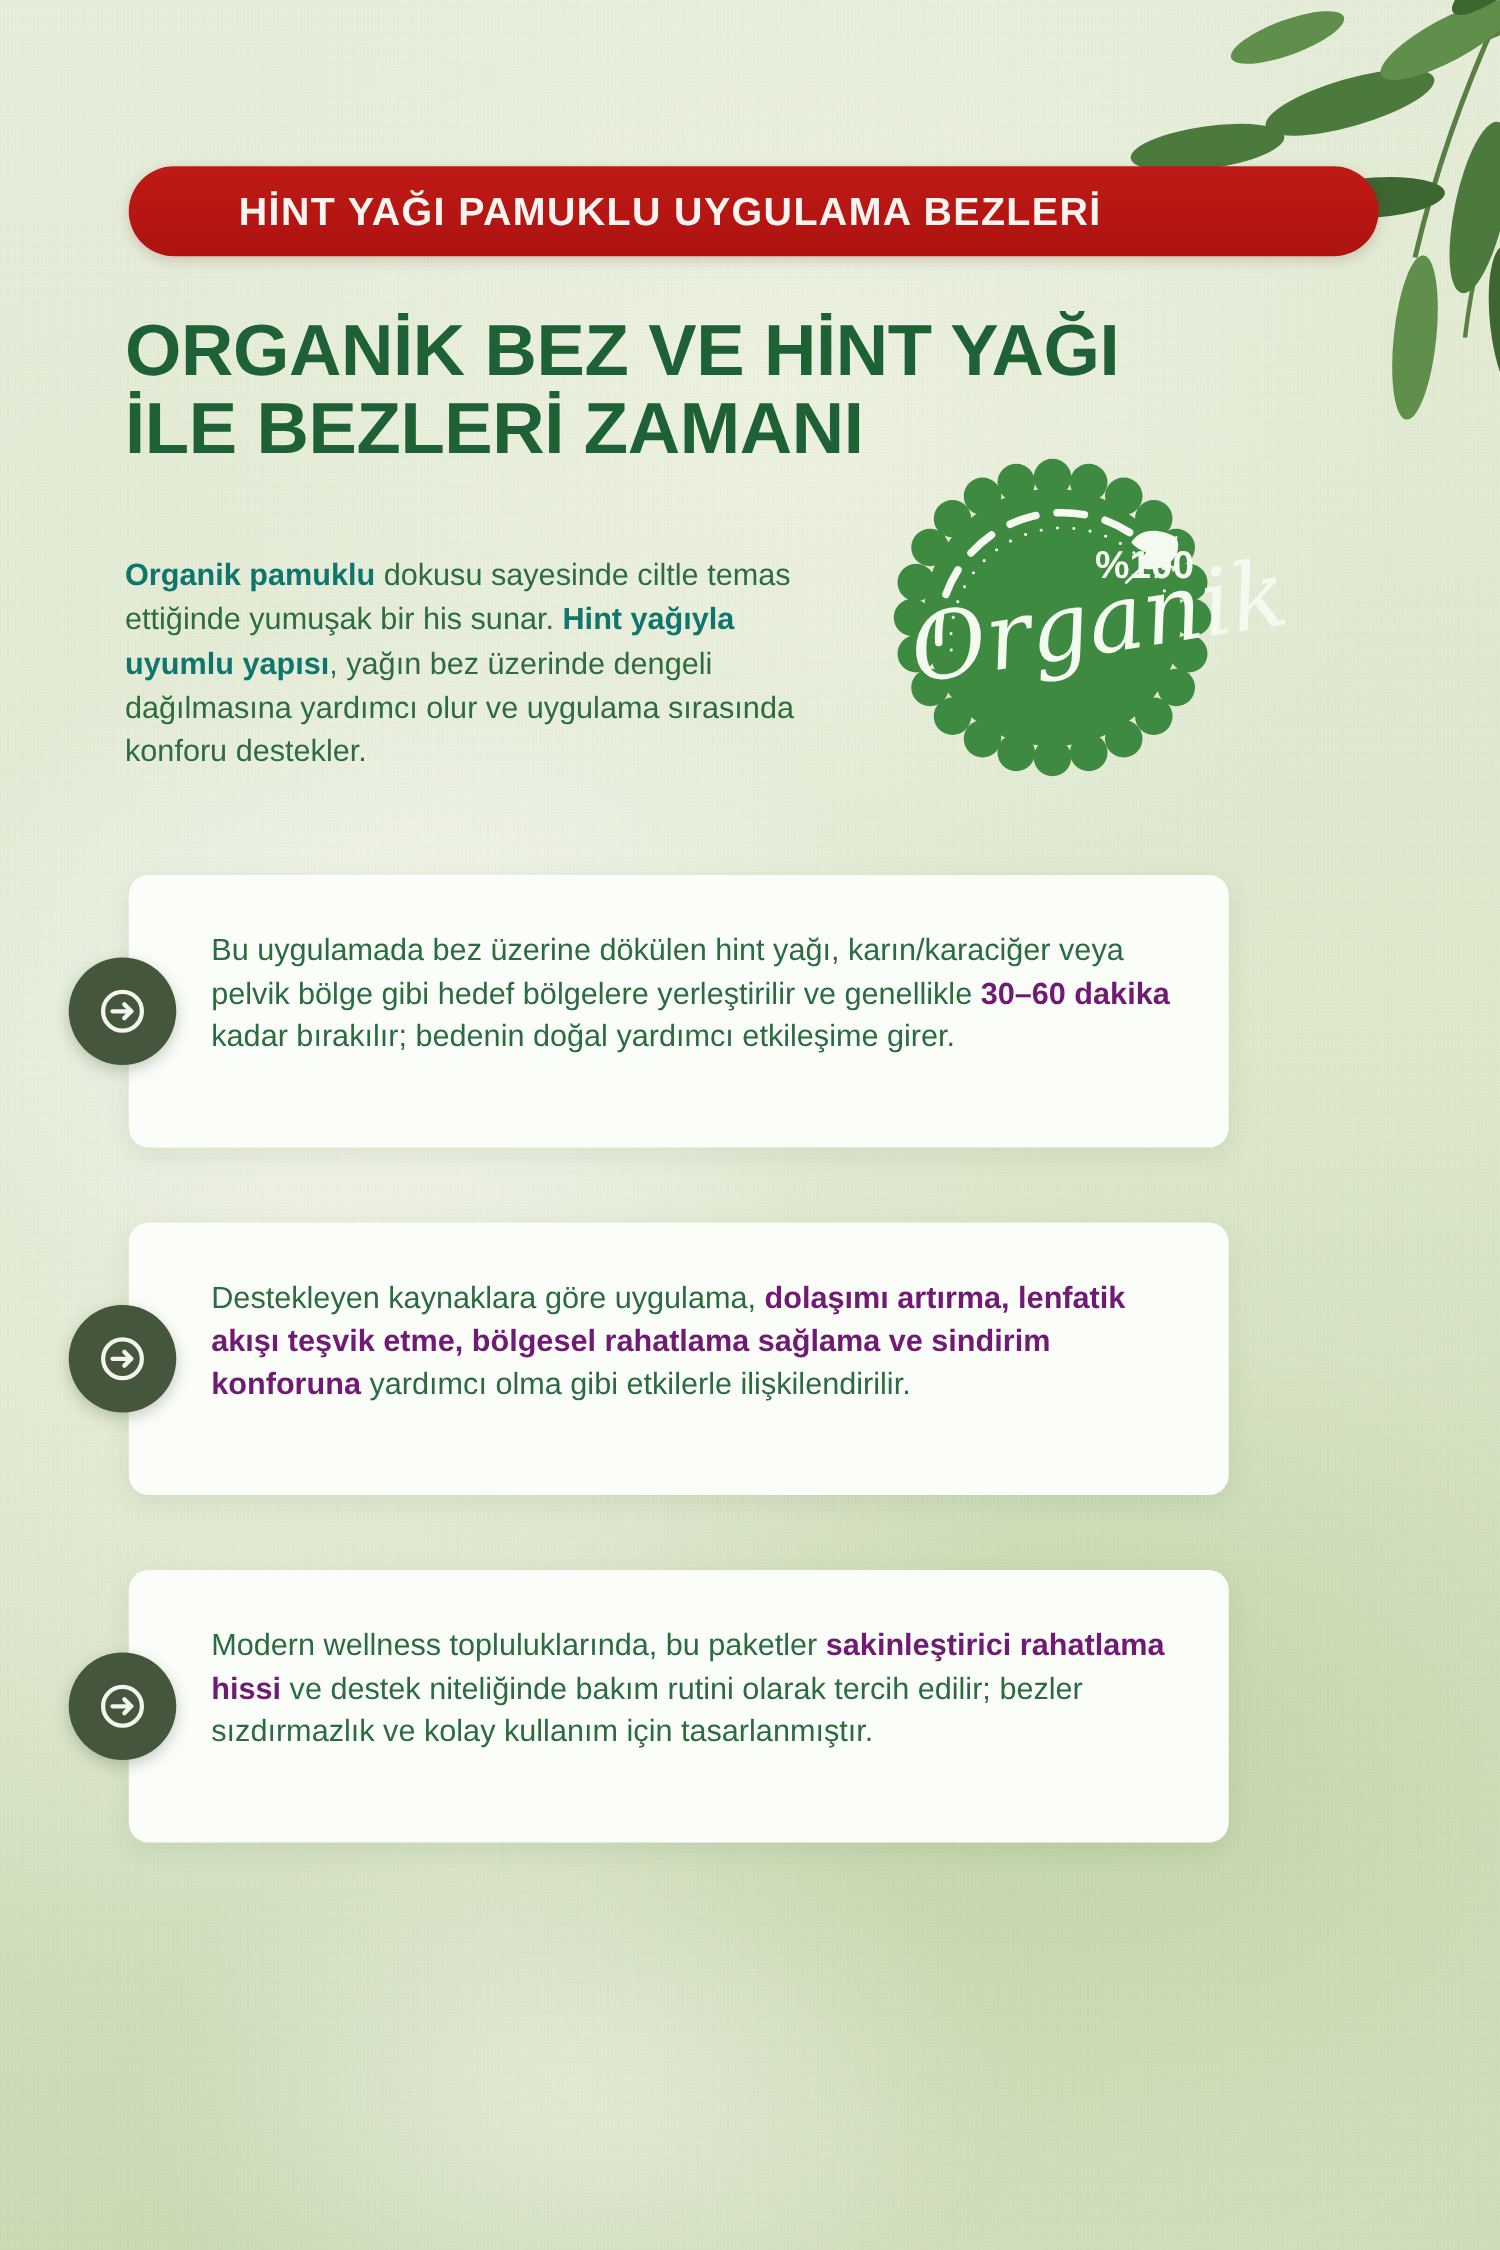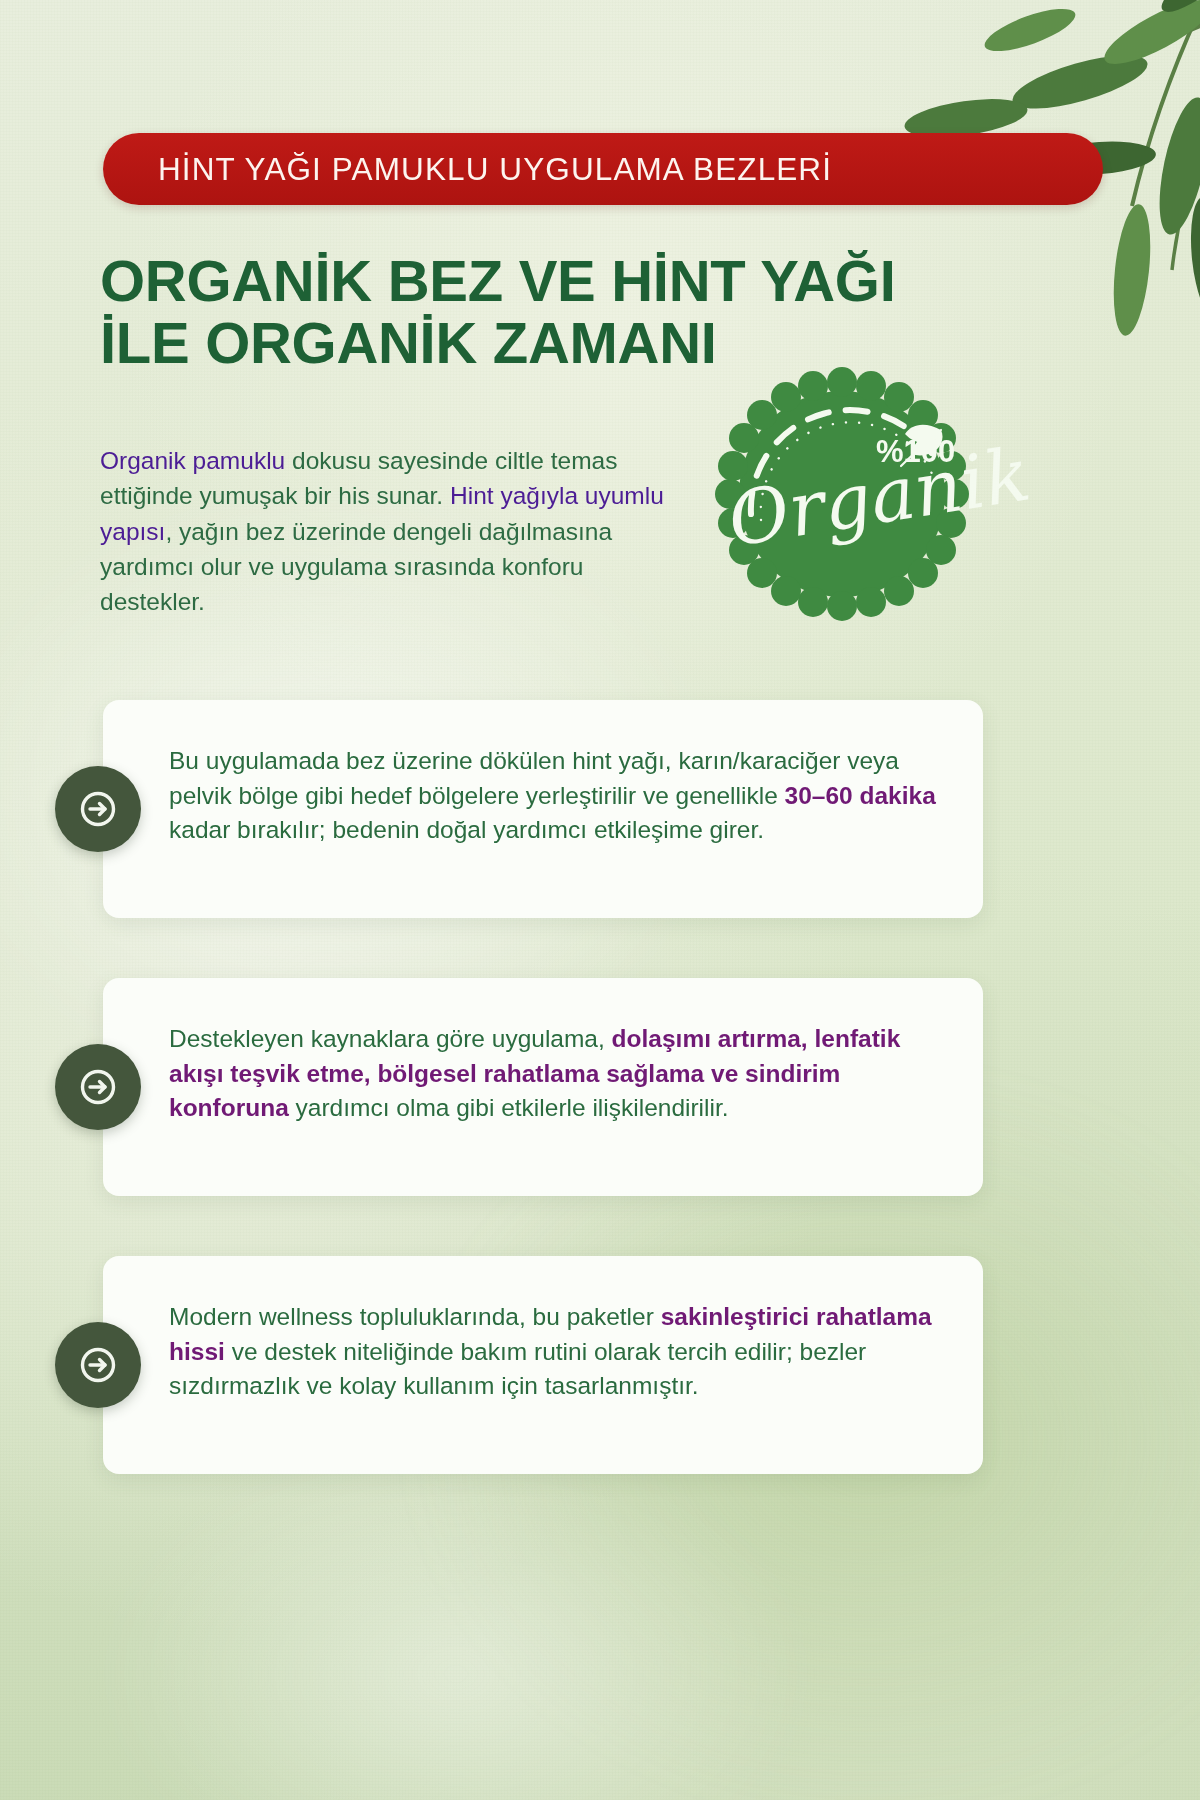--- a/index.html
+++ b/index.html
@@ -58,45 +58,46 @@
     position:absolute; left:103px; top:133px;
     width:1000px; height:72px;
     background:linear-gradient(180deg,#bf1a16 0%,#ad1310 100%);
     border-radius:36px;
     display:flex; align-items:center;
     box-shadow:0 3px 10px rgba(90,20,15,.18);
   }
   .banner-text{
     color:#fdf4ef;
     font-size:31.5px;
-    font-weight:normal;
+    font-weight:bold;
     letter-spacing:.035em;
     padding-left:55px;
     white-space:nowrap;
+    margin-left:33px;
   }
 
   
   .headline{
     position:absolute; left:100px; top:250px; width:840px;
     color:#1e6135;
     font-size:58px;
     font-weight:bold;
     line-height:1.07;
     letter-spacing:-.005em;
   }
   .headline .l2{ display:block; }
 
   
   .intro{
     position:absolute; left:100px; top:443px; width:570px;
     color:#2d6b43;
     font-size:24.5px;
     line-height:1.44;
   }
-  .intro b{ color:#4c1d95; font-weight:normal;text-align:right; }
+  .intro b{ color:#0f766e; font-weight:bold;text-align:right; }
 
   
   .badge{
     position:absolute; left:705px; top:368px;
     width:275px; height:250px;
   }
   .badge svg{ width:100%; height:100%; overflow:visible; }
   .badge-body{ fill:#3f8a41; }
   .badge-ink { fill:#f4faef; }
   .badge-dash{ stroke:#f4faef; fill:none; stroke-linecap:round; }
@@ -165,21 +166,21 @@
 </div>
 
 <div class="page">
 
   <div class="banner">
     <div class="banner-text">HİNT YAĞI PAMUKLU UYGULAMA BEZLERİ</div>
   </div>
 
   <h1 class="headline">
     <span class="l1">ORGANİK BEZ VE HİNT YAĞI</span>
-    <span class="l2">İLE ORGANİK ZAMANI</span>
+    <span class="l2">İLE BEZLERİ ZAMANI</span>
   </h1>
 
   <p class="intro">
     <b>Organik pamuklu</b><span> dokusu sayesinde ciltle temas ettiğinde yumuşak bir his sunar. </span><b>Hint yağıyla uyumlu yapısı</b><span>, yağın bez üzerinde dengeli dağılmasına yardımcı olur ve uygulama sırasında konforu destekler.</span>
   </p>
 
   <div class="badge">
     <svg viewBox="0 0 275 250">
       <defs>
         <path id="arcTop" d="M 48 150 A 96 96 0 0 1 228 104" fill="none"></path>

